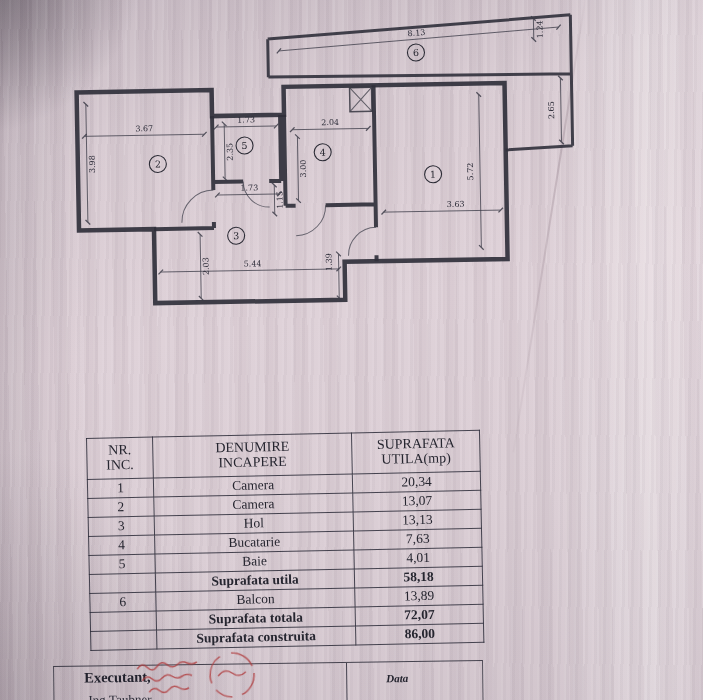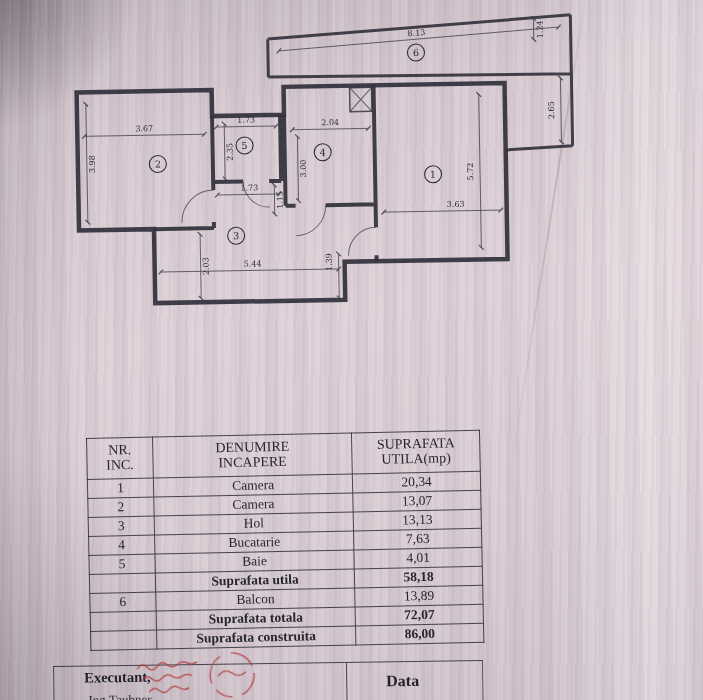--- a/index.html
+++ b/index.html
@@ -54,21 +54,21 @@
   .footer{
     position:absolute;left:53px;top:666px;width:428px;height:44px;
     border-top:1.6px solid rgba(44,44,56,.85);
     border-left:1.4px solid rgba(44,44,56,.75);
     border-right:1.4px solid rgba(44,44,56,.75);
     transform:rotate(-0.8deg);transform-origin:0 0;color:#23232e;
   }
   .footer .vline{position:absolute;left:292px;top:0;bottom:-6px;width:1.4px;background:rgba(44,44,56,.85);}
   .exec{position:absolute;left:8px;top:3px;font-weight:bold;font-size:14.5px;margin-left:22px;}
   .sig{position:absolute;left:34px;top:26px;font-size:13px;color:#2c2c38;}
-  .data-label{position:absolute;left:332px;top:10px;font-weight:bold;font-size:16px;}
+  .data-label{position:absolute;left:332px;top:10px;font-weight:bold;font-size:11px;font-style:italic;}
   
   .stamp{position:absolute;left:132px;top:648px;width:130px;height:55px;transform:rotate(-5deg);filter:blur(.4px);opacity:.8;}
   .stamp path,.stamp circle{fill:none;stroke:#b03c3e;stroke-width:1.5;}
 </style>
 </head>
 <body>
 
 <div id="page">
   <div class="streaks"></div>
   <div class="crease"></div>

